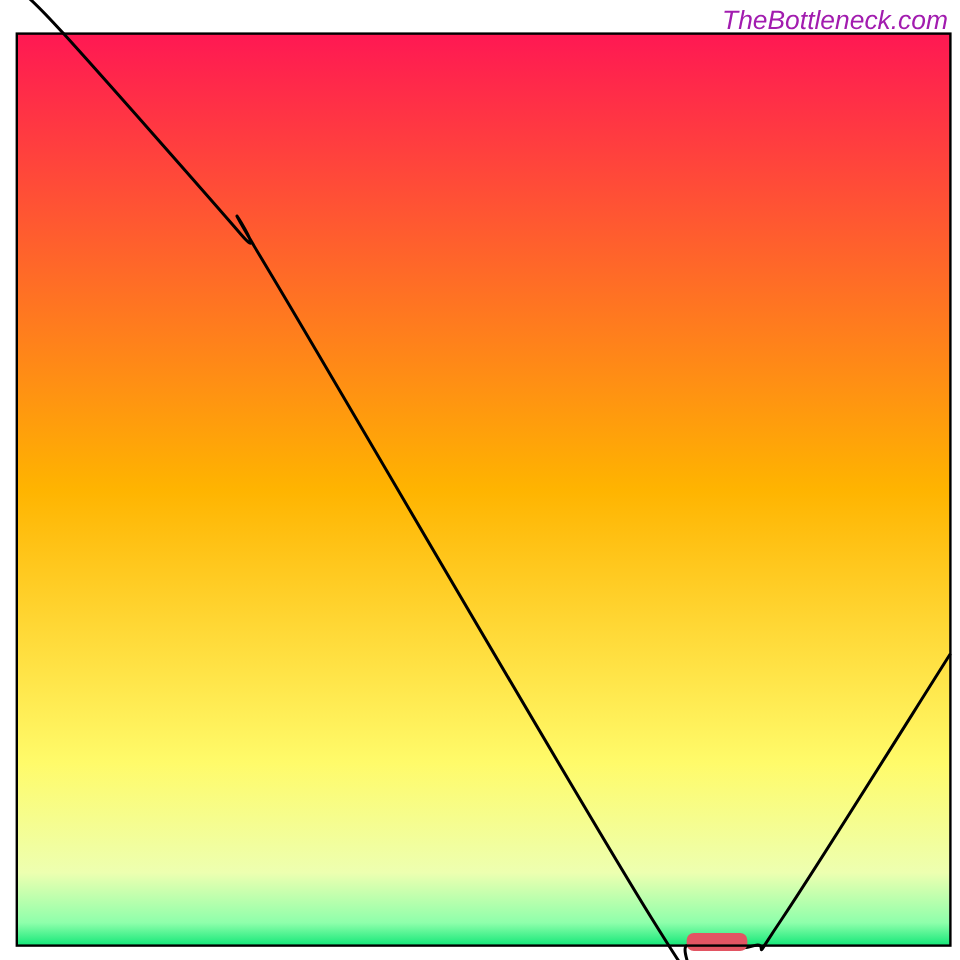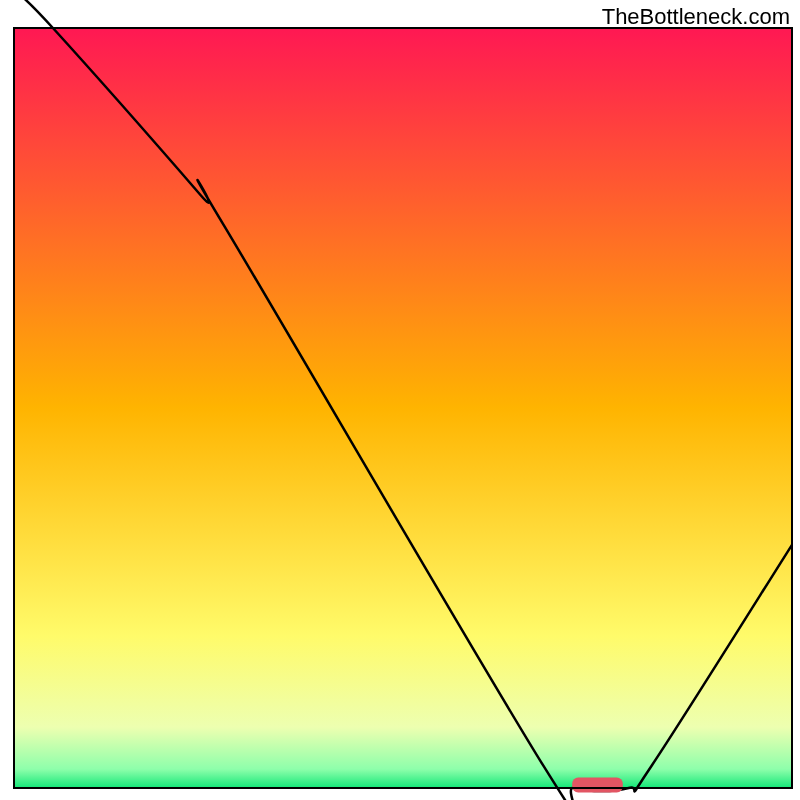--- a/index.html
+++ b/index.html
@@ -14,22 +14,23 @@
     position: relative;
     width: 800px;
     height: 800px;
   }
   .watermark {
     position: absolute;
     top: 4px;
     right: 10px;
     font-size: 22px;
     font-weight: 400;
-    color: #000000;
+    color: #a21caf;
     letter-spacing: 0;
+    font-style: italic;
   }
   svg.chart {
     position: absolute;
     top: 0;
     left: 0;
   }
 </style>
 </head>
 <body>
 

